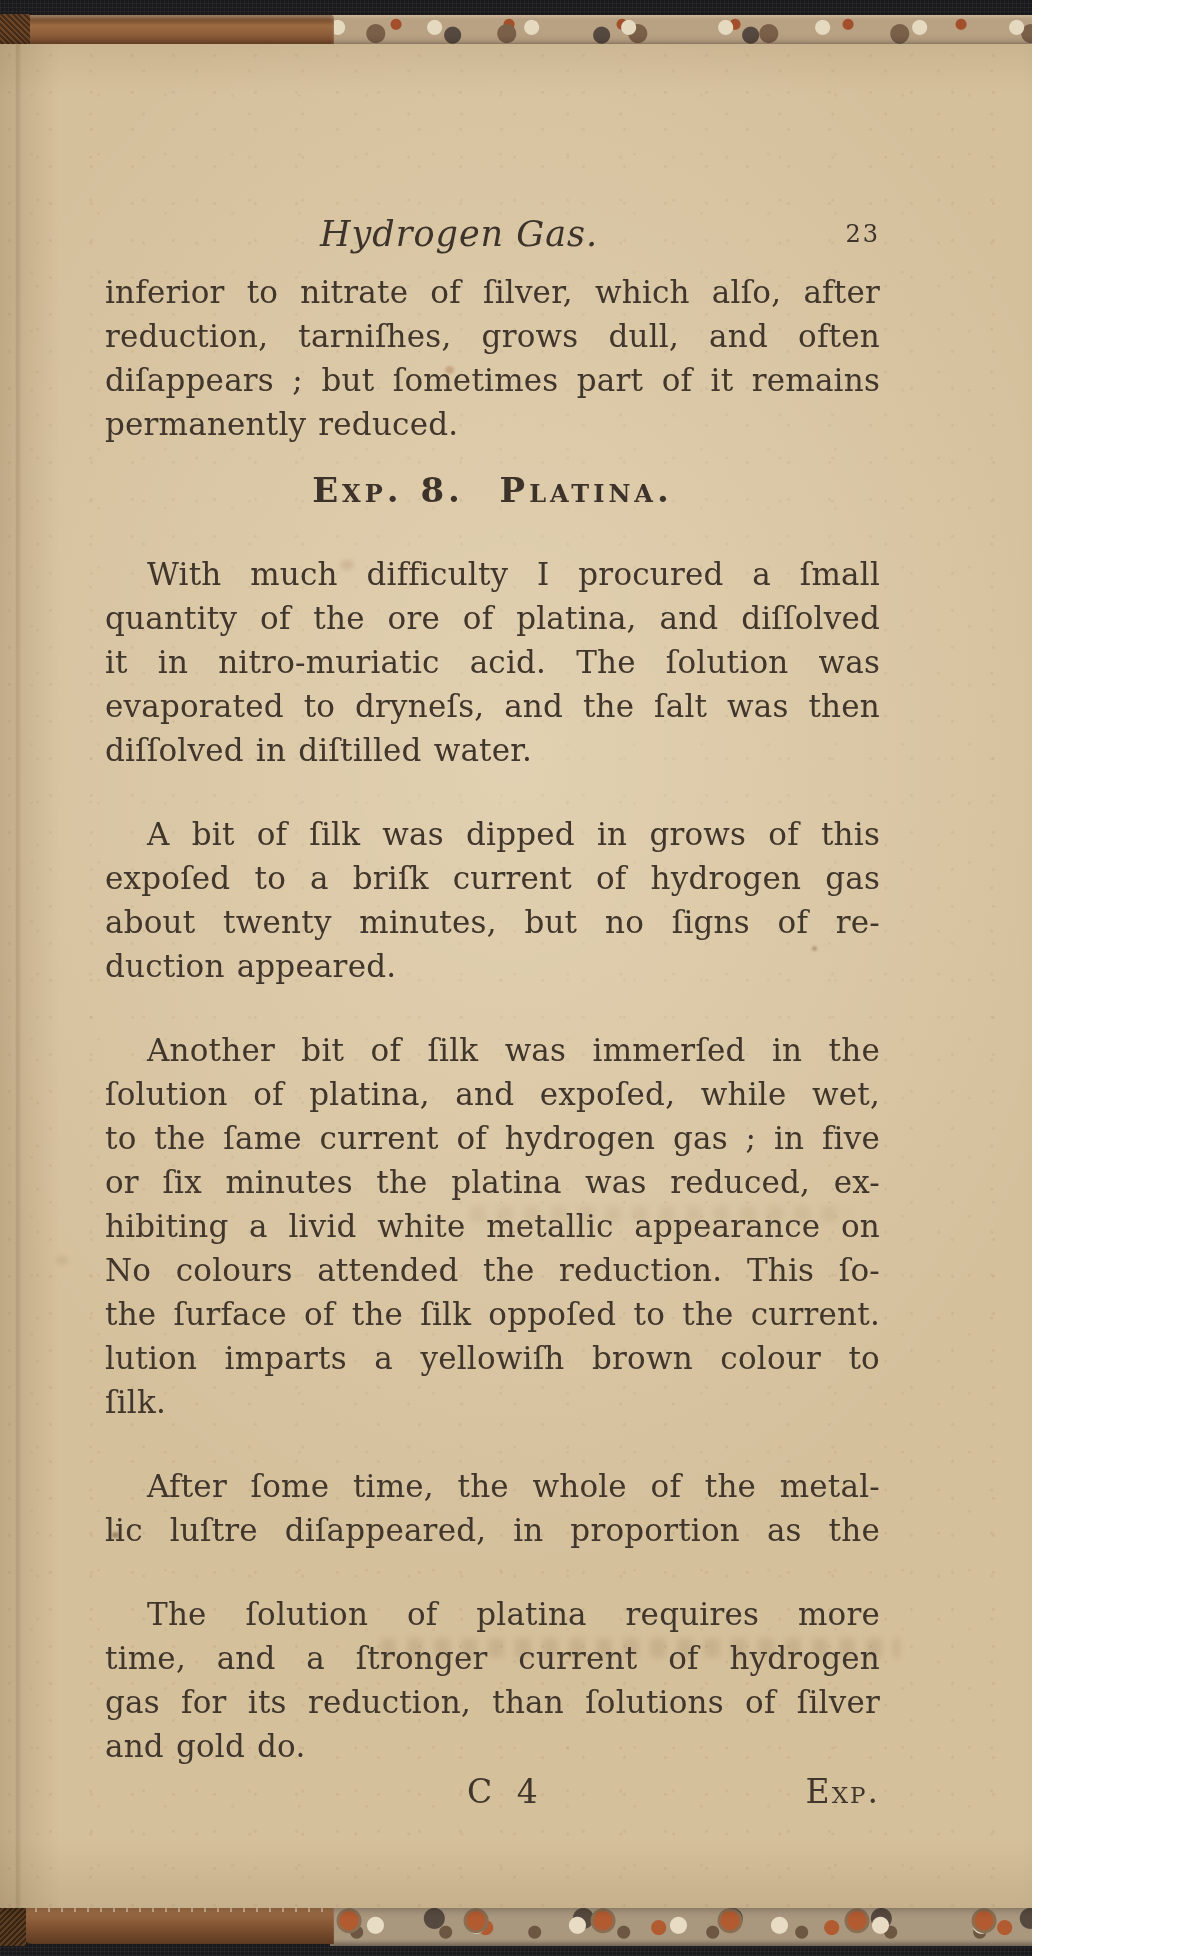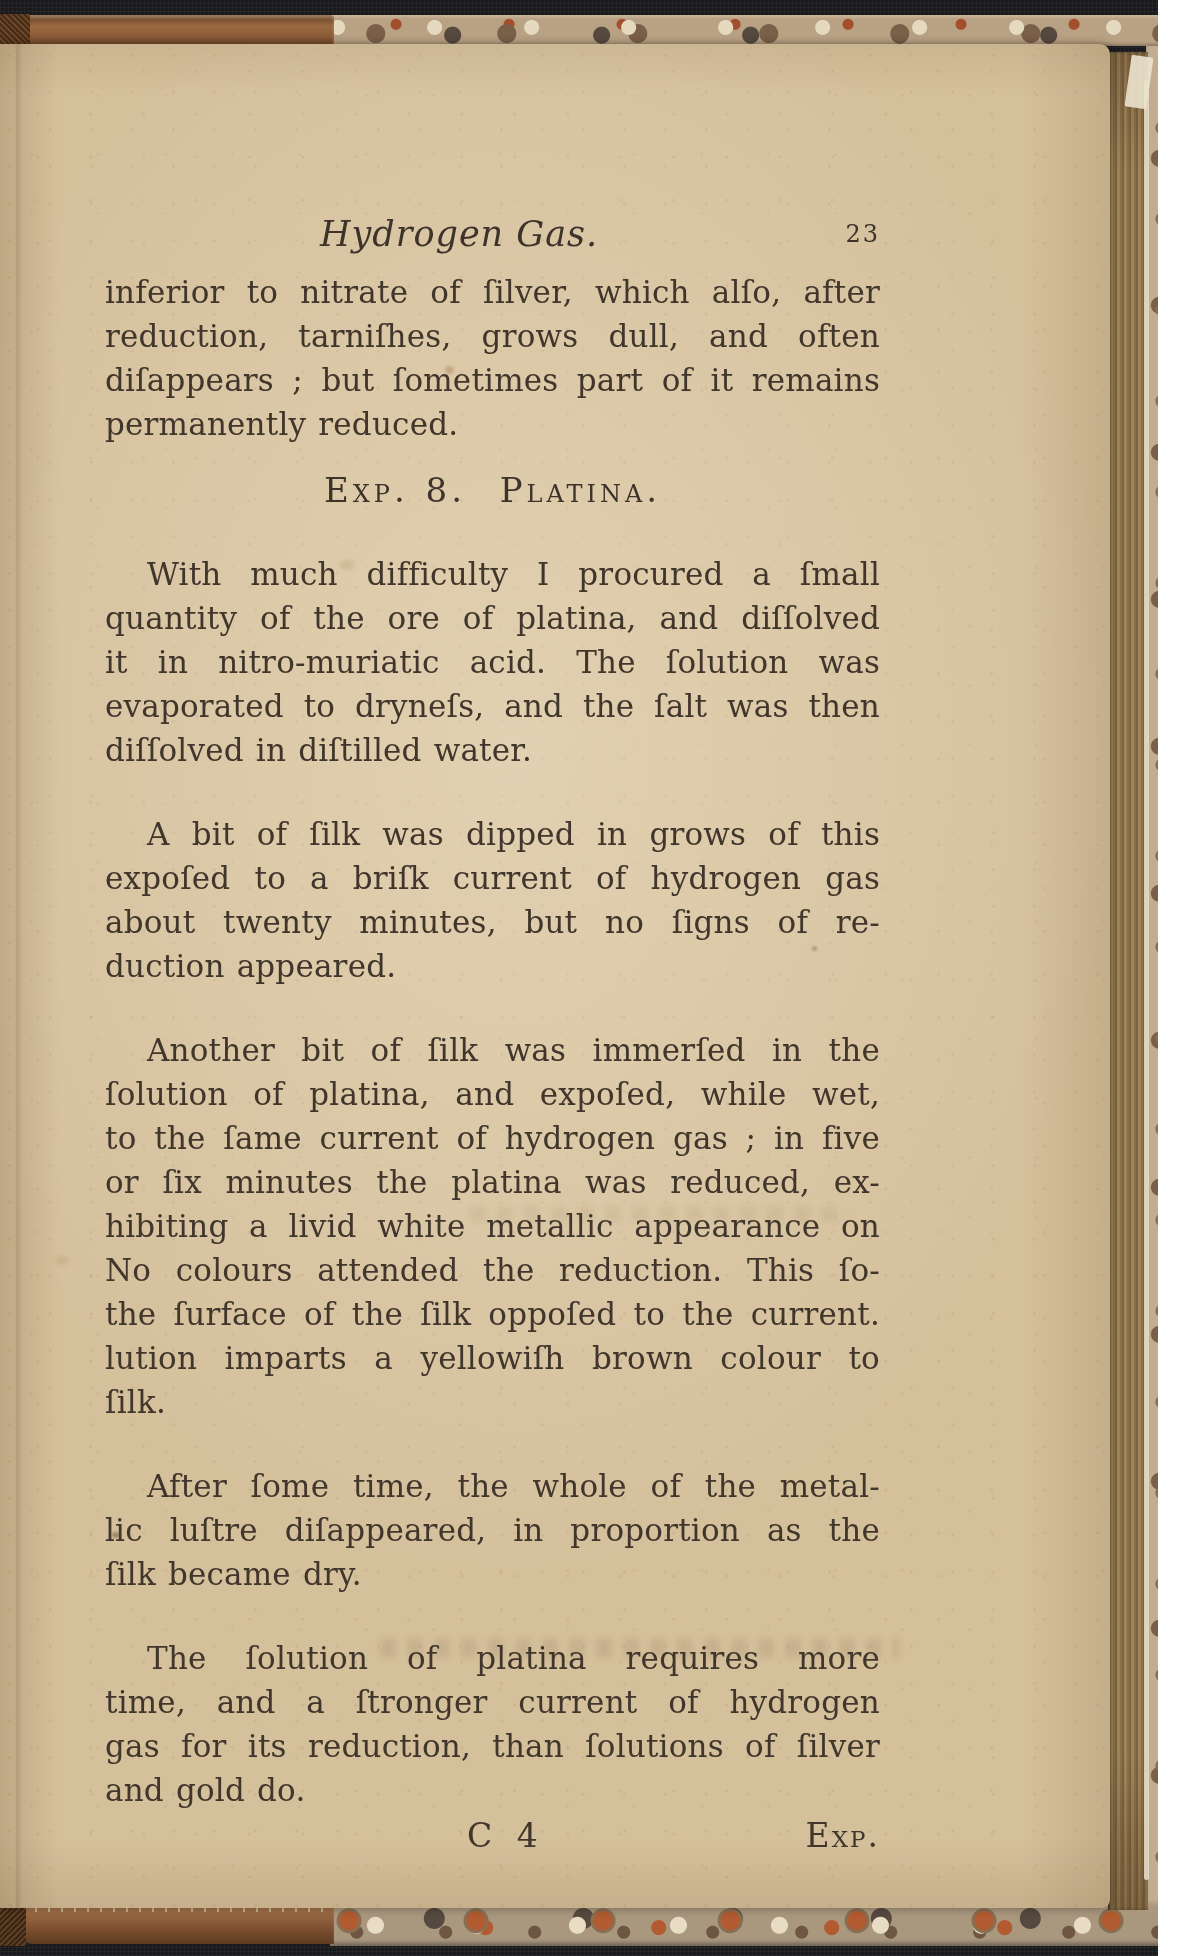--- a/index.html
+++ b/index.html
@@ -1,17 +1,17 @@
 <!DOCTYPE html>
 <html><head>
 <meta charset="utf-8">
 <style>
   html,body{margin:0;padding:0;}
   #stage{
-    position:relative; width:1158px; height:1956px; overflow:hidden;
+    position:relative; width:1032px; height:1956px; overflow:hidden;
     background-color:#1a1a1d;
     background-image:
       repeating-linear-gradient(0deg, rgba(255,255,255,.045) 0 1px, transparent 1px 4px),
       repeating-linear-gradient(90deg, rgba(255,255,255,.035) 0 1px, transparent 1px 4px);
     font-family:"DejaVu Serif", serif;
   }
   
   .board-right{
     position:absolute; left:1146px; top:26px; width:34px; height:1908px;
     border-radius:0 12px 12px 0;
@@ -138,21 +138,21 @@
     font-size:31px; line-height:44px; letter-spacing:.2px; word-spacing:2px;
   }
   .bl{
     text-align:justify; text-align-last:justify; white-space:nowrap;
   }
   .bl.last{ text-align:center; text-align-last:left; }
   .bl.ind{ padding-left:42px;margin-top:40px; }
   .exp-heading{
     margin-top:22px; margin-bottom:0;
     text-align:center; font-variant:small-caps; white-space:pre;
-    font-size:34px; letter-spacing:4px; color:#3d332a;
+    font-size:34px; letter-spacing:4px; color:#3d332a;font-weight:bold;
   }
   .sigrow{ position:relative; height:44px; margin-top:2px; }
   .sig{ position:absolute; left:362px; top:0; font-size:33px; letter-spacing:6px;}
   .catchword{ position:absolute; right:0; top:0; font-variant:small-caps; font-size:33px; letter-spacing:2px;}
 </style>
 </head>
 <body>
 
 <div id="stage">
 
@@ -216,21 +216,20 @@
         <div class="bl">hibiting a livid white metallic appearance on</div>
         <div class="bl">No colours attended the reduction.  This ſo-</div>
         <div class="bl">the ſurface of the ſilk oppoſed to the current.</div>
         <div class="bl">lution imparts a yellowiſh brown colour to</div>
         <div class="bl last">ſilk.</div>
       </div>
 
       <div>
         <div class="bl ind">After ſome time, the whole of the metal-</div>
         <div class="bl">lic luſtre diſappeared, in proportion as the</div>
-        <div class="bl last">ſilk became dry.</div>
       </div>
 
       <div>
         <div class="bl ind">The ſolution of platina requires more</div>
         <div class="bl">time, and a ſtronger current of hydrogen</div>
         <div class="bl">gas for its reduction, than ſolutions of ſilver</div>
         <div class="bl last">and gold do.</div>
       </div>
 
       <div class="sigrow">

